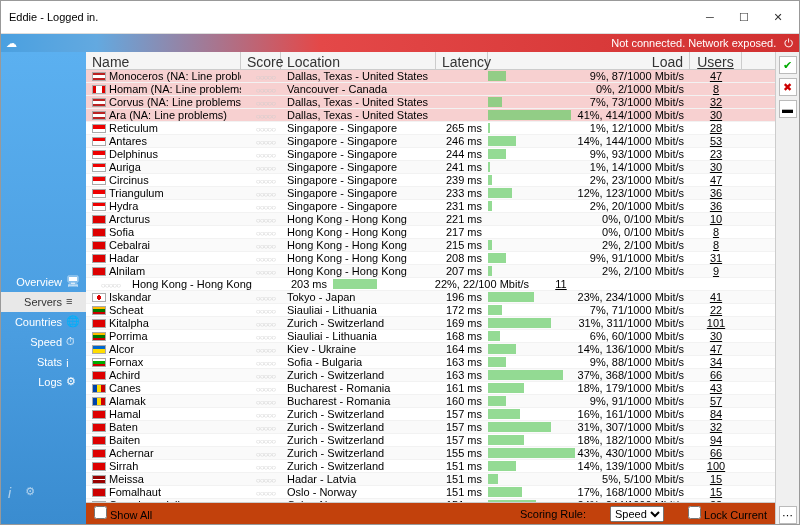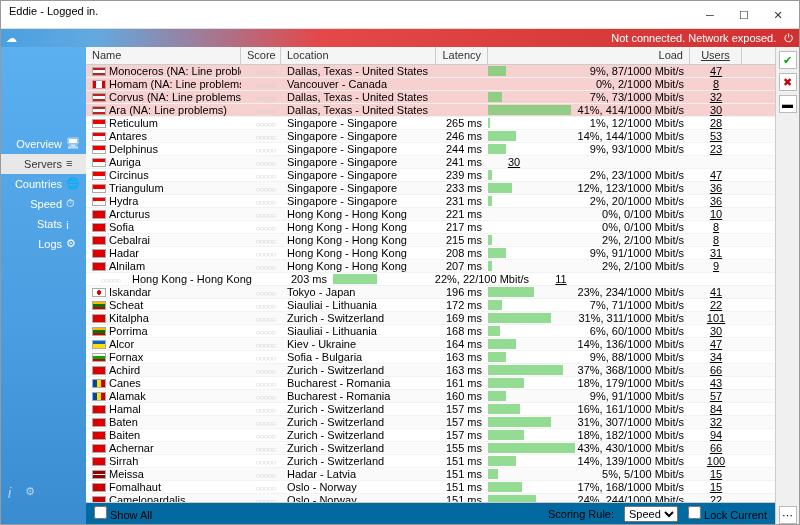--- a/index.html
+++ b/index.html
@@ -1,30 +1,30 @@
 <!DOCTYPE html>
 <html><head>
 <meta charset="utf-8">
 <style>
 *{margin:0;padding:0;box-sizing:border-box;font-family:"Segoe UI",Arial,sans-serif;font-size:11px;}
 body{width:800px;height:525px;background:#fff;overflow:hidden;display:flex;flex-direction:column;border:1px solid #999;}
-.titlebar{height:28px;background:#fff;display:flex;align-items:flex-start;padding:4px 4px;border-bottom:1px solid #ddd;}
+.titlebar{height:28px;background:#fff;display:flex;align-items:center;padding:16px 4px;border-bottom:1px solid #ddd;}
 .titlebar-text{flex:1;font-size:11px;padding-left:4px;}
 .titlebar-btns{display:flex;}
 .tb-btn{width:34px;height:20px;display:flex;align-items:center;justify-content:center;color:#333;cursor:pointer;}
 .banner{height:18px;background:linear-gradient(90deg,#4aa0e0 0%,#63a9e0 12%,#e44848 40%,#d13030 100%);display:flex;align-items:center;justify-content:flex-end;color:#fff;font-size:11px;padding-right:6px;}
 .cloud-icon{position:absolute;left:6px;color:#fff;}
 .main{flex:1;display:flex;overflow:hidden;}
-.sidebar{width:85px;background:linear-gradient(180deg,#5bb0f0 0%,#4a9de0 60%,#3a8cd0 100%);display:flex;flex-direction:column;padding-top:87px;}
+.sidebar{width:85px;background:linear-gradient(180deg,#5bb0f0 0%,#4a9de0 60%,#3a8cd0 100%);display:flex;flex-direction:column;padding-top:87px;justify-content:center;}
 .side-item{height:20px;display:flex;align-items:center;justify-content:flex-end;padding-right:6px;color:#fff;font-size:11px;cursor:pointer;gap:4px;}
 .side-item.active{background:#e8e8e8;color:#333;}
 .side-ico{width:14px;height:14px;display:inline-block;}
 .content{flex:1;display:flex;flex-direction:column;background:#fff;overflow:hidden;}
 .list-header{height:18px;background:#f5f5f5;border-bottom:1px solid #ccc;display:flex;}
-.list-header>div{border-right:1px solid #ccc;padding:2px 6px;font-size:11px;color:#333;}
+.list-header>div{border-right:1px solid #ccc;padding:2px 6px;font-size:14px;color:#333;}
 .col-name{width:155px;}
 .col-score{width:40px;text-align:right;}
 .col-loc{width:155px;}
 .col-lat{width:52px;text-align:right;}
 .col-load{width:202px;text-align:right;}
 .col-users{width:52px;text-align:center;text-decoration:underline;}
 .list{flex:1;overflow-y:scroll;overflow-x:hidden;}
 .row{height:13px;display:flex;align-items:center;font-size:10px;border-bottom:1px solid #f2f2f2;}
 .row.problem{background:#f7d0d0;}
 .row:nth-child(even):not(.problem){background:#fafafa;}
@@ -40,21 +40,21 @@
 .flag-ch{background:#d00;}
 .flag-ua{background:linear-gradient(#06c 50%,#fd0 50%);}
 .flag-bg{background:linear-gradient(#fff 33%,#0a0 33% 66%,#c00 66%);}
 .flag-ro{background:linear-gradient(90deg,#04a 33%,#fd0 33% 66%,#c00 66%);}
 .flag-lv{background:linear-gradient(#900 40%,#fff 40% 60%,#900 60%);}
 .flag-no{background:#c00;}
 .stars{color:#ccc;font-size:8px;letter-spacing:-1px;}
 .load-cell{position:relative;display:flex;align-items:center;justify-content:flex-end;}
 .load-bar{position:absolute;left:0;top:1px;bottom:1px;background:#6c6;opacity:0.7;}
 .load-text{position:relative;z-index:1;}
-.footer{height:22px;border-top:1px solid #ccc;background:#0369a1;display:flex;align-items:center;padding:0 8px;gap:10px;font-size:11px;}
+.footer{height:22px;border-top:1px solid #ccc;background:#c2410c;display:flex;align-items:center;padding:0 8px;gap:24px;font-size:11px;}
 .footer-spacer{flex:1;}
 .right-tools{width:24px;background:#f0f0f0;border-left:1px solid #ccc;display:flex;flex-direction:column;align-items:center;padding-top:4px;gap:4px;}
 .tool-btn{width:18px;height:18px;border:1px solid #bbb;background:#fff;display:flex;align-items:center;justify-content:center;cursor:pointer;font-size:11px;}
 select{font-size:11px;}
 input[type=checkbox]{margin-right:3px;}
 .bottom-icons{position:absolute;bottom:24px;left:8px;display:flex;gap:14px;color:#fff;opacity:0.6;}
 </style>
 </head>
 <body>
 
@@ -216,20 +216,24 @@
           <div class="col-users">23</div>
         </div>
         <div class="row">
           <div class="col-name">
             <span class="flag flag-sg"></span>
             <span>Auriga</span>
           </div>
           <div class="col-score"><span class="stars">○○○○○</span></div>
           <div class="col-loc">Singapore - Singapore</div>
           <div class="col-lat">241 ms</div>
+          <div class="col-load load-cell">
+            <div class="load-bar" style="width:1%"></div>
+            <span class="load-text">1%, 14/1000 Mbit/s</span>
+          </div>
           <div class="col-users">30</div>
         </div>
         <div class="row">
           <div class="col-name">
             <span class="flag flag-sg"></span>
             <span>Circinus</span>
           </div>
           <div class="col-score"><span class="stars">○○○○○</span></div>
           <div class="col-loc">Singapore - Singapore</div>
           <div class="col-lat">239 ms</div>

